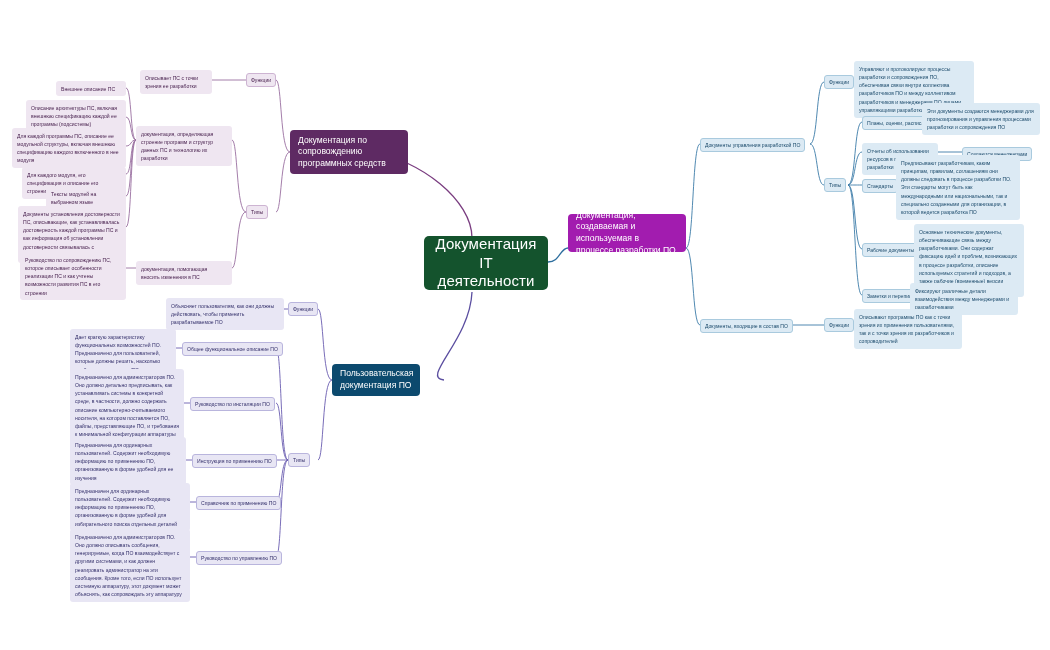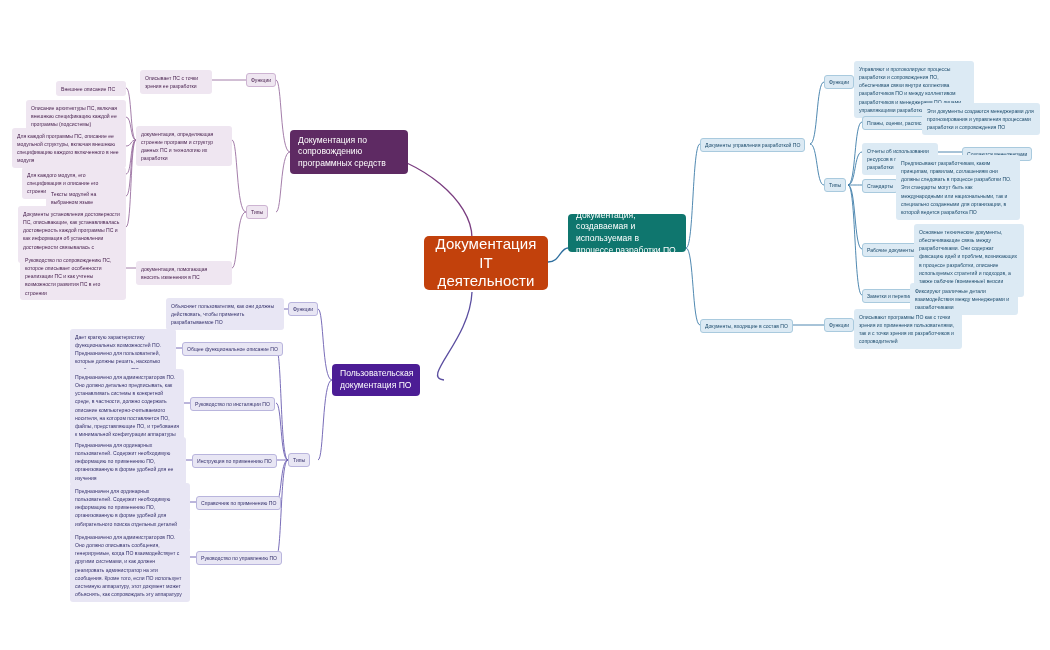--- a/index.html
+++ b/index.html
@@ -11,43 +11,43 @@
     overflow:hidden;
     position:relative;
   }
   #canvas{position:absolute;left:0;top:0;width:1050px;height:650px;}
   svg.links{position:absolute;left:0;top:0;width:1050px;height:650px;pointer-events:none;}
 
   .node{position:absolute;box-sizing:border-box;}
 
   
   .root{
-    background:#c2410c;
+    background:#14532d;
     color:#ffffff;
     border-radius:5px;
     font-size:15px;
     line-height:1.25;
     text-align:center;
     display:flex;align-items:center;justify-content:center;
     padding:8px 10px;
     letter-spacing:.1px;
   }
 
   
   .branch-title{
     border-radius:4px;
     color:#ffffff;
     font-size:8.6px;
     line-height:1.35;
     padding:12px 8px;
     display:flex;align-items:center;
   }
   .branch-title.purple{background:#5e2a63;}
-  .branch-title.violet{background:#4c1d95;}
-  .branch-title.blue{background:#0f766e;}
+  .branch-title.violet{background:#0c4a6e;}
+  .branch-title.blue{background:#a21caf;}
 
   
   .pill{
     border-radius:3px;
     font-size:5.1px;
     line-height:1.4;
     padding:2.5px 4px;
     display:flex;align-items:center;
     white-space:nowrap;
   }

